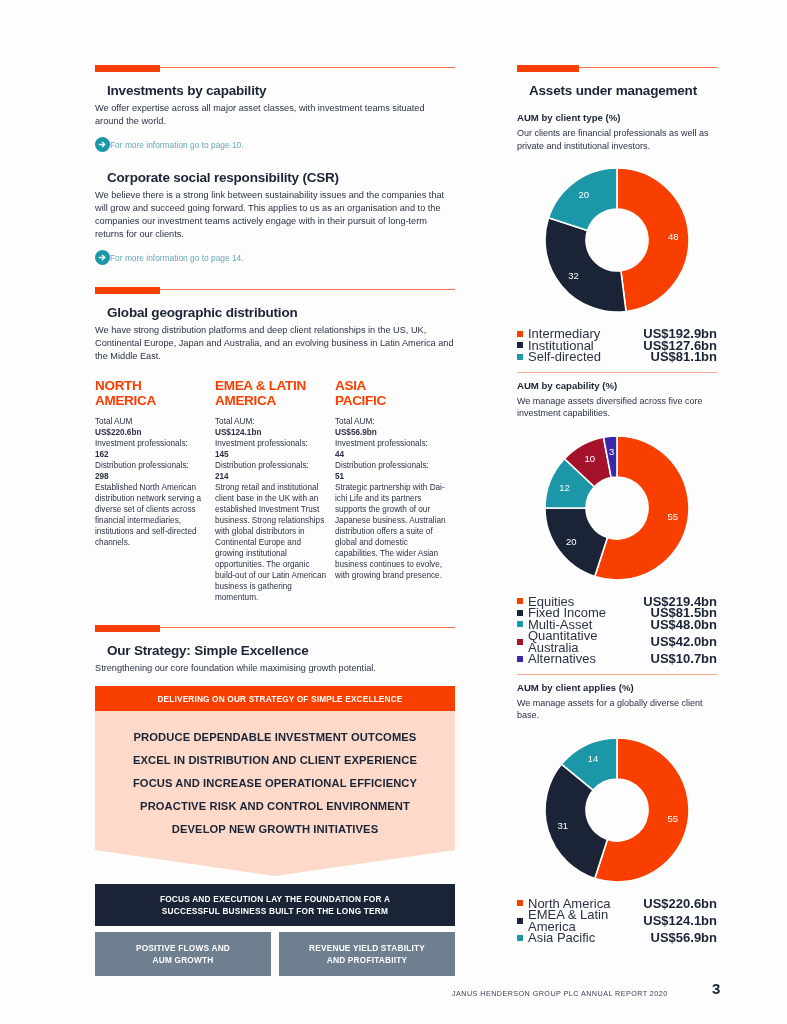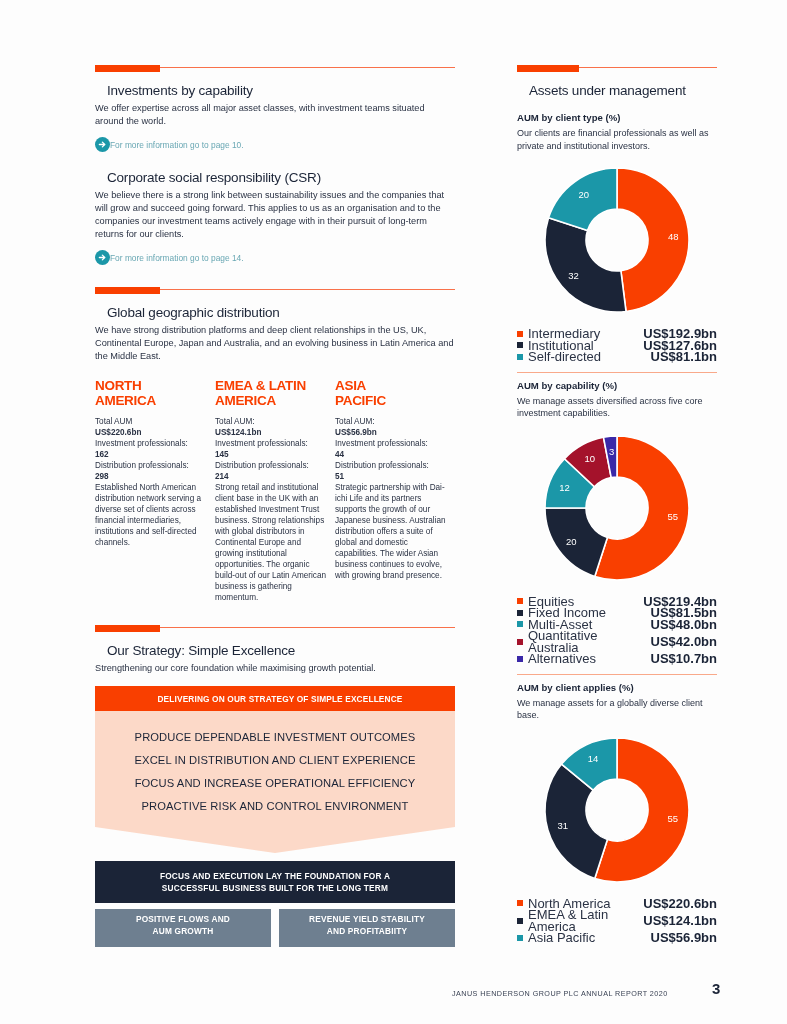--- a/index.html
+++ b/index.html
@@ -45,21 +45,21 @@
   .accent-rule .thick {
     position: absolute;
     left: 0; top: 0;
     width: 65px; height: 7px;
     background: #f93f00;
   }
   .col-right .accent-rule .thick { width: 62px; }
 
   h2.sec-title {
     font-size: 13.5px;
-    font-weight: normal;
+    font-weight: bold;
     letter-spacing: -0.2px;
     margin: 0 0 4px 0;
     color: #1b2437;
     padding-left: 12px;
   }
   p.sec-body {
     font-size: 9.2px;
     line-height: 13px;
     margin: 0 0 0 0;
     color: #2a3244;
@@ -128,21 +128,21 @@
     letter-spacing: 0.15px;
     padding: 8px 0 7px 10px;
   }
   .strategy-body {
     background: #fcd9c8;
     padding: 14px 0 10px 0;
   }
   .strategy-body .line {
     text-align: center;
     font-size: 11.2px;
-    font-weight: normal;
+    font-weight: bold;
     color: #1b2437;
     letter-spacing: 0.1px;
     padding: 5.5px 0;
   }
   .strategy-arrow {
     width: 0; height: 0;
     margin: 0 auto;
     border-left: 180px solid transparent;
     border-right: 180px solid transparent;
     border-top: 26px solid #fcd9c8;
@@ -165,21 +165,21 @@
   }
   .pillar {
     flex: 1;
     background: #6e7f90;
     color: #ffffff;
     text-align: center;
     font-size: 8.3px;
     font-weight: bold;
     line-height: 12px;
     letter-spacing: 0.2px;
-    padding: 4px 0 10px 0;
+    padding: 10px 0 10px 0;
   }
 
   
   h3.chart-title {
     font-size: 9.6px;
     font-weight: bold;
     margin: 0 0 4px 0;
     color: #1b2437;
   }
   p.chart-sub {
@@ -341,20 +341,21 @@
       <p class="sec-body">Strengthening our core foundation while maximising growth potential.</p>
 
       <div style="height:11px"></div>
 
       <div class="strategy-header">DELIVERING ON OUR STRATEGY OF SIMPLE EXCELLENCE</div>
       <div class="strategy-body">
         <div class="line">PRODUCE DEPENDABLE INVESTMENT OUTCOMES</div>
         <div class="line">EXCEL IN DISTRIBUTION AND CLIENT EXPERIENCE</div>
         <div class="line">FOCUS AND INCREASE OPERATIONAL EFFICIENCY</div>
         <div class="line">PROACTIVE RISK AND CONTROL ENVIRONMENT</div>
+        <div class="line">DEVELOP NEW GROWTH INITIATIVES</div>
       </div>
       <div class="strategy-arrow"></div>
 
       <div class="foundation-box" style="white-space:pre-line">FOCUS AND EXECUTION LAY THE FOUNDATION FOR A
 SUCCESSFUL BUSINESS BUILT FOR THE LONG TERM</div>
 
       <div class="pillars">
         <div class="pillar" style="white-space:pre-line">POSITIVE FLOWS AND
 AUM GROWTH</div>
         <div class="pillar" style="white-space:pre-line">REVENUE YIELD STABILITY

